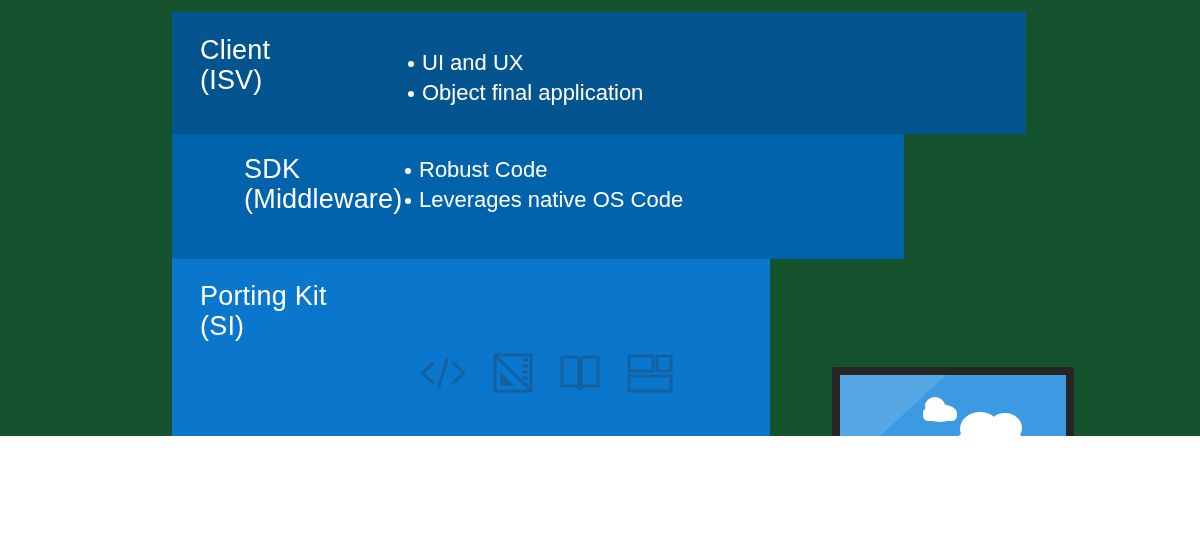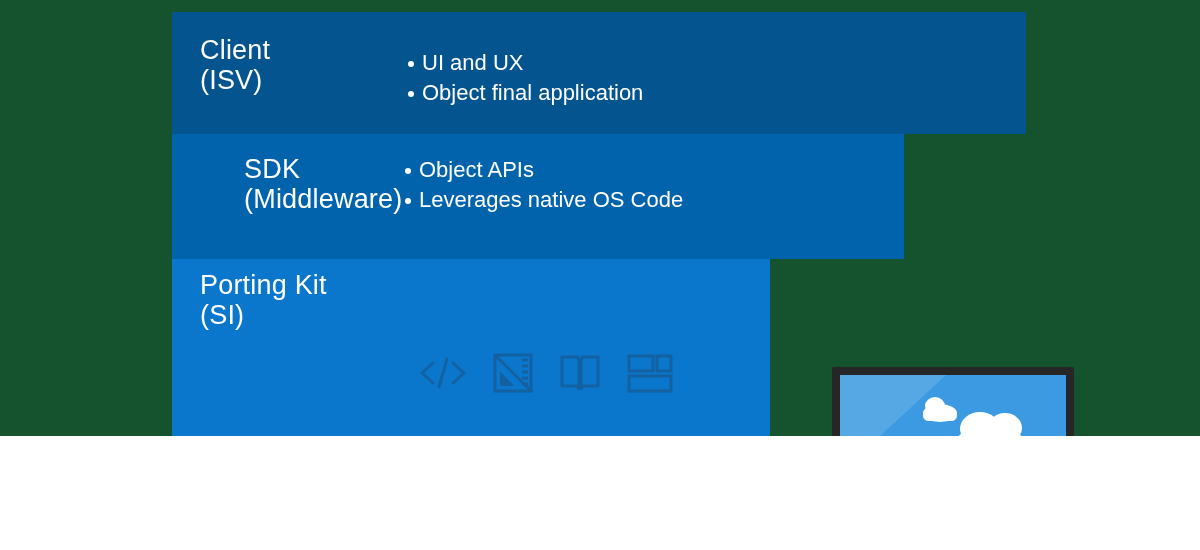--- a/index.html
+++ b/index.html
@@ -16,21 +16,21 @@
   .band-client{left:172px;top:12px;width:854px;height:122px;background:#03548f;}
   .band-sdk{left:172px;top:134px;width:732px;height:125px;background:#0263ad;}
   .band-pk{left:172px;top:259px;width:598px;height:274px;background:#0a77cd;}
 
   .band-label{
     position:absolute;color:#ffffff;font-size:27px;line-height:30px;
     font-weight:400;letter-spacing:.2px;white-space:pre-line;
   }
   .lbl-client{left:200px;top:35px;}
   .lbl-sdk{left:200px;top:154px;margin-left:44px;}
-  .lbl-pk{left:200px;top:270px;}
+  .lbl-pk{left:200px;top:281px;}
 
   .bullets{position:absolute;color:#ffffff;font-size:22px;line-height:30px;}
   .bul-client{left:408px;top:36px;margin-top:12px;}
   .bul-sdk{left:405px;top:155px;}
   .bul-pk{left:405px;top:282px;}
   .bullets .row{position:relative;padding-left:14px;white-space:nowrap;}
   .bullets .row::before{
     content:"";position:absolute;left:0;top:13px;
     width:6px;height:6px;border-radius:50%;background:#fff;
   }
@@ -68,21 +68,21 @@
 (Middleware)</div>
   <div class="band-label lbl-pk">Porting Kit
 (SI)</div>
 
   <div class="bullets bul-client">
     <div class="row">UI and UX</div>
     <div class="row">Object final application</div>
   </div>
 
   <div class="bullets bul-sdk">
-    <div class="row">Object APIs</div>
+    <div class="row">Robust Code</div>
     <div class="row">Leverages native OS Code</div>
   </div>
 
   <div class="bullets bul-pk">
   </div>
 
   <div class="icon-strip">
 
     <span>
       <svg width="50" height="40" viewBox="0 0 50 40">

